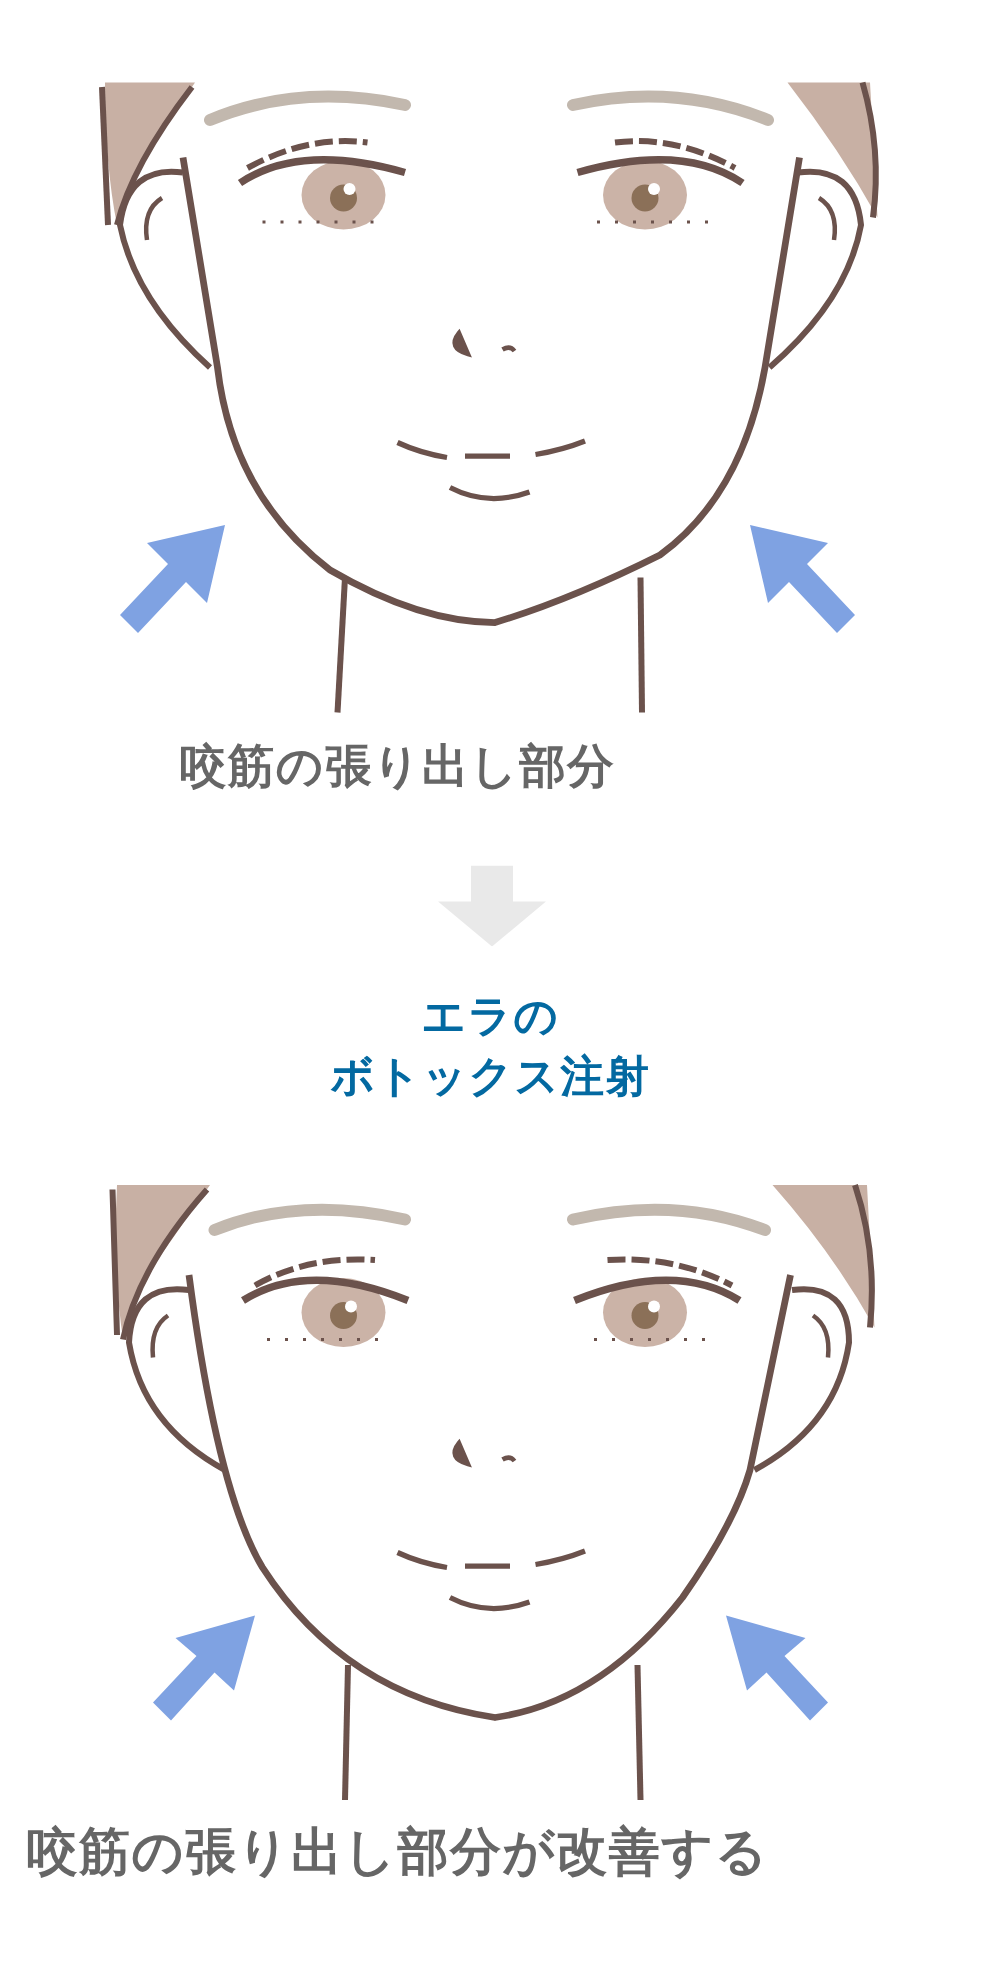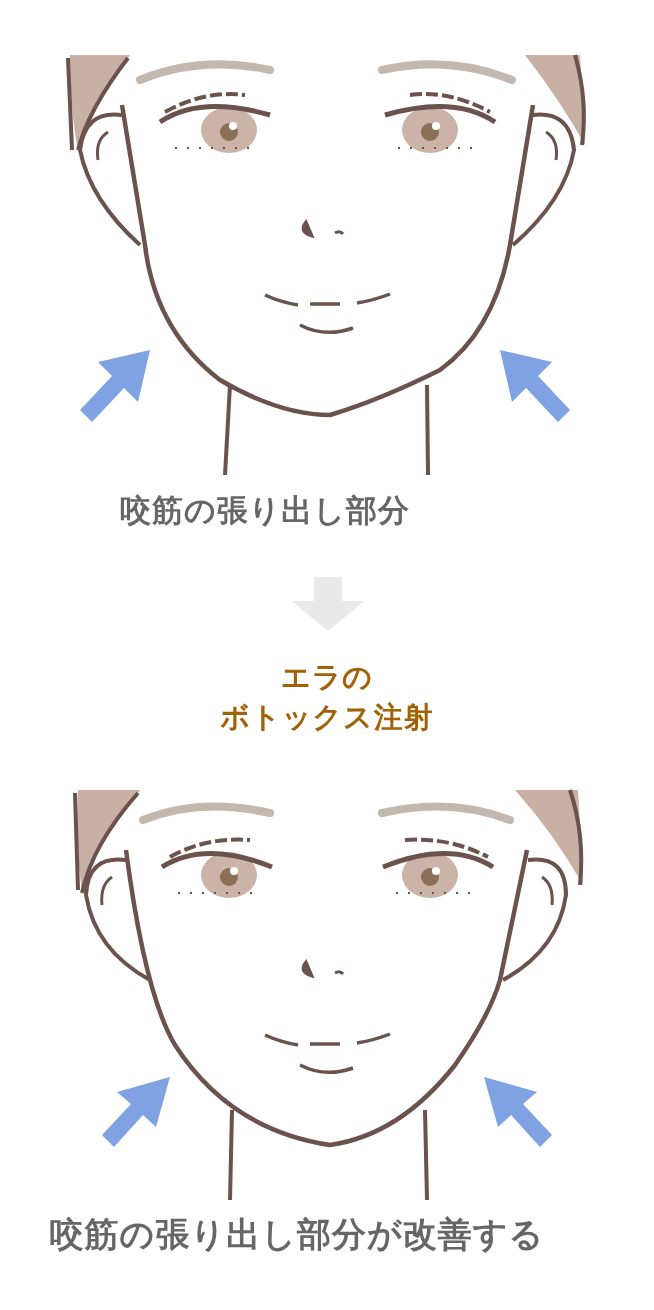--- a/index.html
+++ b/index.html
@@ -5,24 +5,24 @@
   html, body { margin: 0; padding: 0; background: #ffffff; }
   body { width: 654px; height: 1310px; position: relative; overflow: hidden;
          font-family: "DejaVu Sans", "Liberation Sans", sans-serif; }
   .face { position: absolute; left: 0; width: 654px; }
   .face svg { display: block; }
   #face-before { top: 40px; height: 440px; }
   #face-after { top: 775px; height: 430px; }
   .caption { position: absolute; left: 0; width: 530px; text-align: center;
              color: #666666; font-weight: bold; letter-spacing: 1px; }
   #caption-before { top: 490px; font-size: 31px; }
-  #caption-after { top: 1212px; font-size: 34px; padding-left: 32px; }
+  #caption-after { top: 1212px; font-size: 34px; }
   #down-arrow { position: absolute; left: 292px; top: 577px; width: 72px; height: 54px; }
   .treatment { position: absolute; left: 0; width: 654px; text-align: center;
-               color: #a16207; font-size: 29px; font-weight: bold; line-height: 42px; letter-spacing: 1px; }
+               color: #0369a1; font-size: 29px; font-weight: bold; line-height: 42px; letter-spacing: 1px; }
   #treatment-line1 { top: 656px; }
   #treatment-line2 { top: 699px; font-family: Liberation Mono, monospace; }
 </style>
 </head>
 <body>
 
 <div class="face" id="face-before">
   <svg width="654" height="440" viewBox="0 0 654 440">
 
     <path d="M70 15 L130 15 L100 60 Q85 90 78 110 Q70 70 70 15 Z" fill="#c8b0a4"></path>

